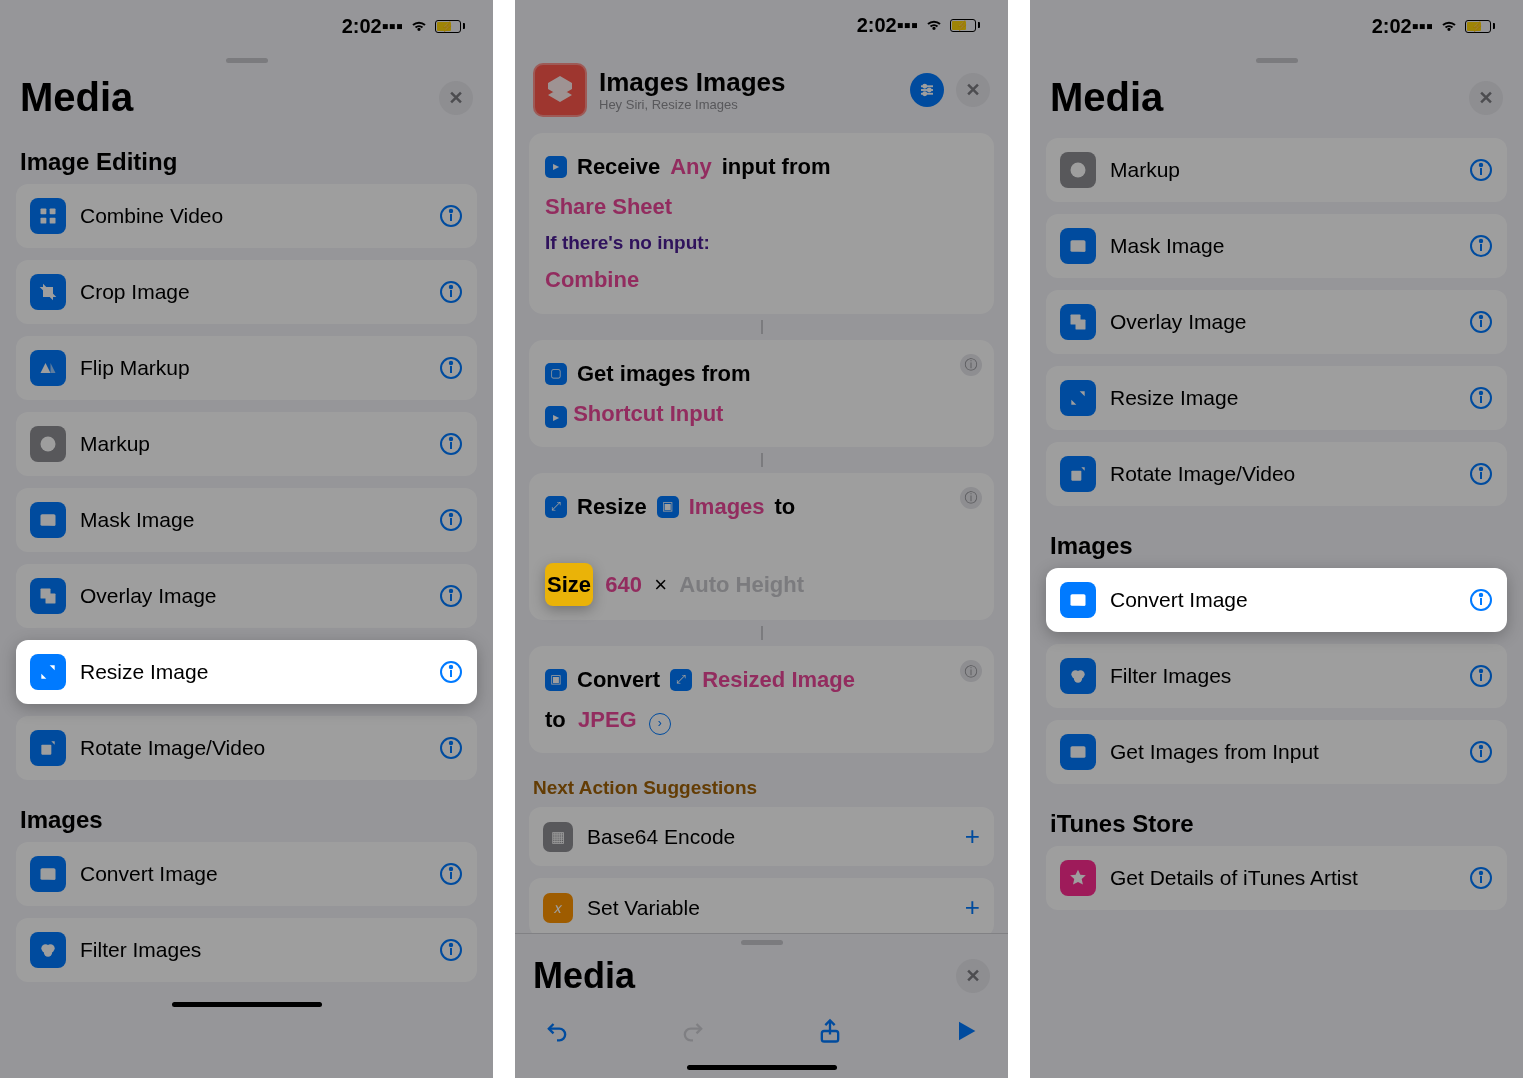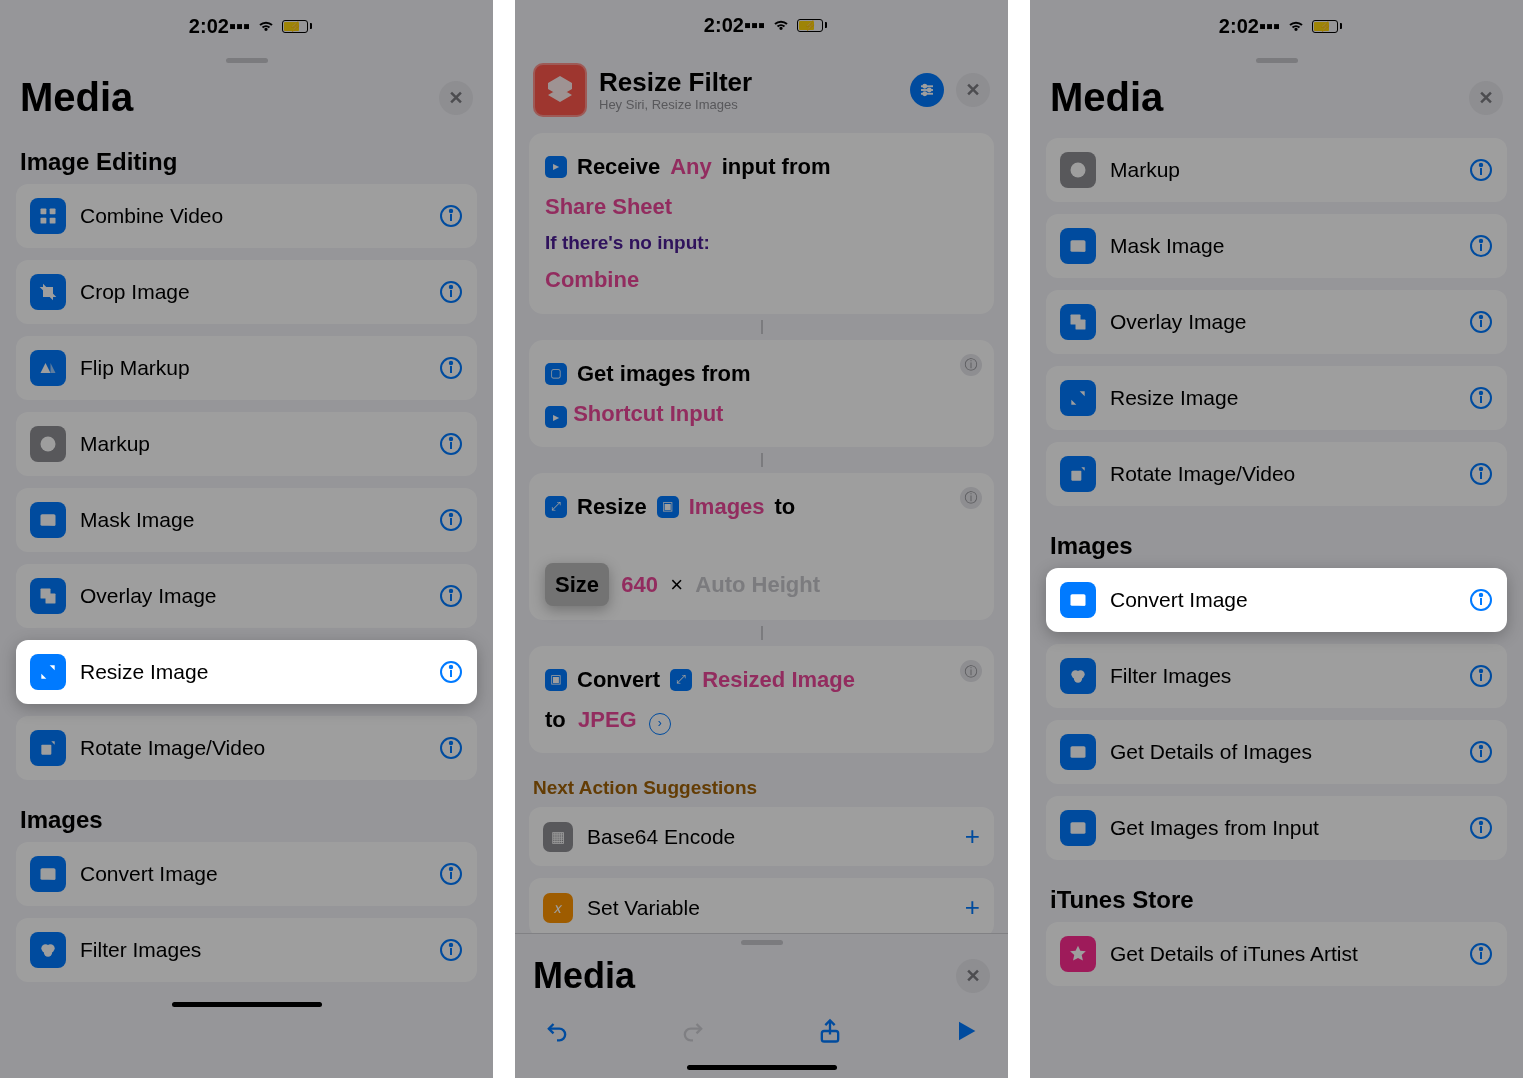--- a/index.html
+++ b/index.html
@@ -25,21 +25,21 @@
   .dim-overlay {
     position: absolute;
     inset: 0;
     background: rgba(0,0,0,0.38);
     pointer-events: none;
     z-index: 50;
   }
   .statusbar {
     height: 52px;
     display: flex;
-    justify-content: center;
+    justify-content: flex-end;
     align-items: center;
     padding: 0 28px 0 36px;
     font-size: 20px;
     font-weight: 600;
     color: #000;
   }
   .statusbar .icons { display: flex; gap: 6px; align-items: center; }
   .statusbar svg { width: 20px; height: 14px; }
   .battery { display:flex; align-items:center; gap:2px; }
   .battery .body { width:26px; height:13px; border:1.5px solid #000; border-radius:3px; position:relative; }
@@ -103,21 +103,21 @@
     position:relative; font-size:22px; line-height:1.8; color:#000;
   }
   .action-card .hdr { display:flex; align-items:center; gap:10px; flex-wrap:wrap;}
   .mini-icon { width:22px; height:22px; border-radius:5px; background:#007aff; display:inline-flex; align-items:center; justify-content:center; color:#fff; font-size:12px;}
   .kw-link { color:#ec4899; }
   .kw-bold { font-weight:600; }
   .dim-text { color:#4c1d95; font-size:19px;font-weight:bold;}
   .faint { color:#c7c7cc; }
   .connector { width:2px; height:14px; background:#c7c7cc; margin:-8px auto 6px; }
   .chip {
-    background:#737373; border-radius:8px; padding:2px 10px; font-weight:600;
+    background:#eab308; border-radius:8px; padding:2px 2px; font-weight:600;
     position:relative; z-index:100; display:inline-block;
     box-shadow:0 4px 14px rgba(0,0,0,0.28);
     margin-top:36px;
   }
   .card-info-dot {
     position:absolute; right:12px; top:14px; width:22px; height:22px; border-radius:50%;
     background:#e5e5ea; color:#8e8e93; display:flex; align-items:center; justify-content:center;
     font-size:13px;
   }
   .chevron-circ { display:inline-flex; width:22px; height:22px; border:1.5px solid #007aff; border-radius:50%; align-items:center; justify-content:center; color:#007aff; font-size:12px; margin-left:6px;}
@@ -346,21 +346,21 @@
     </div>
   </div>
 
   <div class="editor-header">
     <div class="shortcut-icon">
       <svg width="32" height="32" viewBox="0 0 32 32">
           <path fill="#fff" d="M16 2l12 7v6l-12 7-12-7V9l12-7zm0 12l12 7-12 7-12-7 12-7z" opacity=".9"></path>
         </svg>
     </div>
     <div>
-      <div class="shortcut-name">Resize Filter</div>
+      <div class="shortcut-name">Images Images</div>
       <div class="shortcut-sub">Hey Siri, Resize Images</div>
     </div>
     <div class="settings-btn">
       <svg width="18" height="18" viewBox="0 0 24 24" fill="none" stroke="#fff" stroke-width="2.5">
           <line x1="4" y1="7" x2="20" y2="7"></line>
           <line x1="4" y1="12" x2="20" y2="12"></line>
           <line x1="4" y1="17" x2="20" y2="17"></line>
           <circle cx="9" cy="7" r="2" fill="#fff"></circle>
           <circle cx="15" cy="12" r="2" fill="#fff"></circle>
           <circle cx="9" cy="17" r="2" fill="#fff"></circle>
@@ -609,35 +609,20 @@
         <div class="info-icn"><svg viewBox="0 0 24 24" fill="none" stroke="#007aff" stroke-width="2">
             <circle cx="12" cy="12" r="10"></circle>
             <line x1="12" y1="10" x2="12" y2="17"></line>
             <circle cx="12" cy="7" r="1.2" fill="#007aff"></circle>
           </svg></div>
       </div>
       <div class="list-row">
         <div class="icon-box">
           <svg viewBox="0 0 24 24" width="20" height="20" fill="#fff">
             <rect x="3" y="5" width="18" height="14" rx="2"></rect>
-            <line x1="7" y1="9" x2="17" y2="9"></line>
-            <line x1="7" y1="13" x2="17" y2="13"></line>
-          </svg>
-        </div>
-        <div class="row-label">Get Details of Images</div>
-        <div class="info-icn"><svg viewBox="0 0 24 24" fill="none" stroke="#007aff" stroke-width="2">
-            <circle cx="12" cy="12" r="10"></circle>
-            <line x1="12" y1="10" x2="12" y2="17"></line>
-            <circle cx="12" cy="7" r="1.2" fill="#007aff"></circle>
-          </svg></div>
-      </div>
-      <div class="list-row">
-        <div class="icon-box">
-          <svg viewBox="0 0 24 24" width="20" height="20" fill="#fff">
-            <rect x="3" y="5" width="18" height="14" rx="2"></rect>
             <path d="M12 8v6"></path>
             <path d="M9 11l3 3 3-3"></path>
           </svg>
         </div>
         <div class="row-label">Get Images from Input</div>
         <div class="info-icn"><svg viewBox="0 0 24 24" fill="none" stroke="#007aff" stroke-width="2">
             <circle cx="12" cy="12" r="10"></circle>
             <line x1="12" y1="10" x2="12" y2="17"></line>
             <circle cx="12" cy="7" r="1.2" fill="#007aff"></circle>
           </svg></div>

